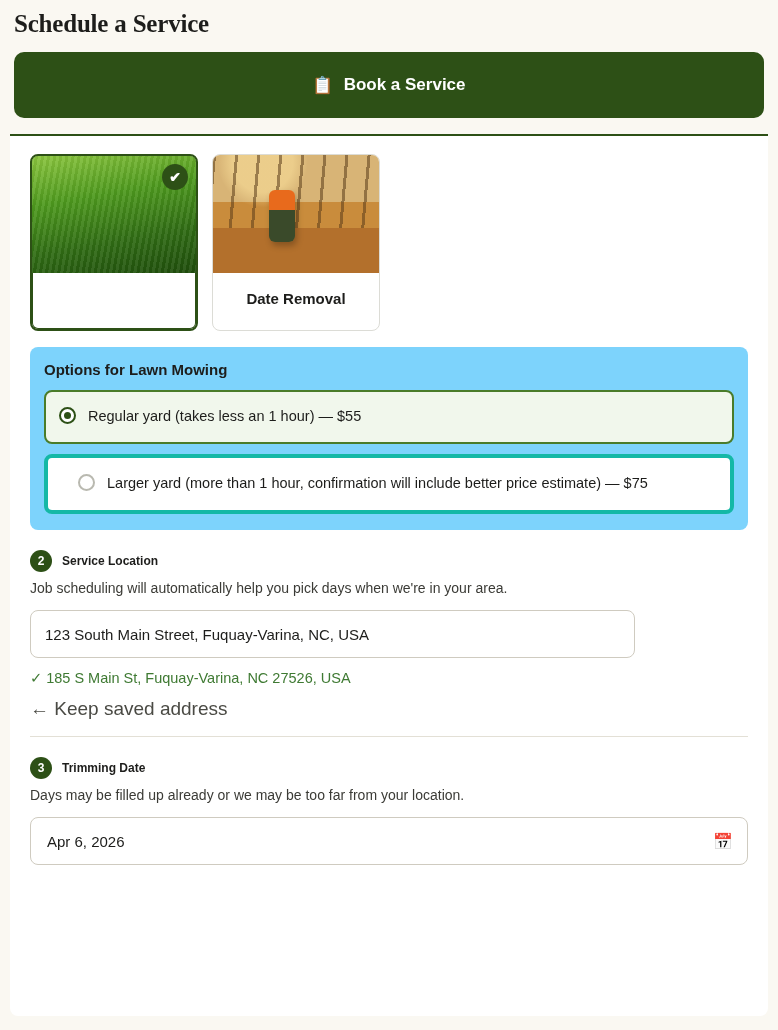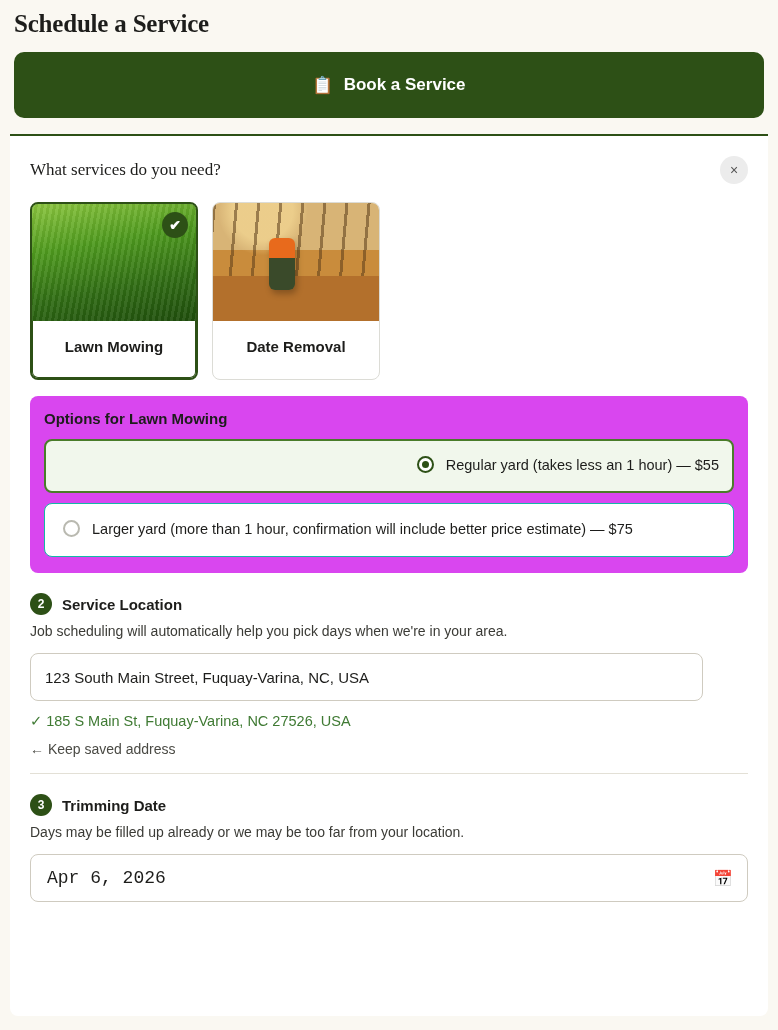--- a/index.html
+++ b/index.html
@@ -178,47 +178,46 @@
     text-align: center;
     font-size: 15px;
     font-weight: bold;
     color: #1d1d1b;
     padding: 14px 6px 16px 6px;
     line-height: 1.55;
   }
 
   .options-box {
     margin: 16px 20px 0 20px;
-    background: #d946ef;
+    background: #7dd3fc;
     border-radius: 8px;
     padding: 14px 14px 16px 14px;
   }
   .options-title {
     font-size: 15px;
     font-weight: bold;
     color: #1d1d1b;
     margin-bottom: 12px;
   }
   .opt {
     display: flex;
     align-items: flex-start;
     gap: 12px;
     background: #ffffff;
-    border: 1px solid #14b8a6;
-    border-radius: 8px;
-    padding: 14px 18px;
+    border: 4px solid #14b8a6;
+    border-radius: 8px;
+    padding: 14px 30px;
     margin-bottom: 10px;
     cursor: pointer;
   }
   .opt:last-child { margin-bottom: 0; }
   .opt.selected {
     background: #f1f7ec;
     border: 2px solid #4a7c2a;
     padding: 13px 13px;
-    justify-content: flex-end;
   }
   .radio {
     width: 17px; height: 17px;
     border-radius: 50%;
     border: 2px solid #b9b9b0;
     background: #fff;
     flex: 0 0 auto;
     margin-top: 2px;
     position: relative;
   }
@@ -246,51 +245,51 @@
     width: 22px; height: 22px;
     border-radius: 50%;
     background: #2d5016;
     color: #fff;
     font-size: 12px;
     font-weight: bold;
     line-height: 22px;
     text-align: center;
   }
   .step-title {
-    font-size: 15px;
+    font-size: 12px;
     font-weight: bold;
     color: #1d1d1b;
   }
   .step-note {
     padding: 8px 20px 0 20px;
     font-size: 14px;
     color: #3b3b36;
   }
 
   .text-input {
     display: block;
     margin: 14px 20px 0 20px;
-    width: 673px;
+    width: 605px;
     height: 48px;
     border: 1px solid #cfcbc0;
     border-radius: 8px;
     padding: 0 14px;
     font-size: 15px;
     color: #1d1d1b;
     font-family: "Liberation Sans", sans-serif;
     background: #fff;
   }
   .suggestion {
     padding: 12px 20px 0 20px;
     font-size: 14.5px;
     color: #3f7a33;
   }
   .keep-saved {
     padding: 12px 20px 0 20px;
-    font-size: 14px;
+    font-size: 19px;
     color: #4a4a44;
     cursor: pointer;
   }
   .thin-divider {
     margin: 16px 20px 0 20px;
     border-top: 1px solid #e3e0d6;
   }
 
   .date-input-wrap {
     margin: 14px 20px 0 20px;
@@ -298,51 +297,46 @@
     height: 48px;
     border: 1px solid #cfcbc0;
     border-radius: 8px;
     display: flex;
     align-items: center;
     justify-content: space-between;
     padding: 0 14px 0 16px;
     background: #fff;
     cursor: pointer;
   }
-  .date-value { font-size: 18px; color: #1d1d1b; font-family: Liberation Mono, monospace; }
+  .date-value { font-size: 15px; color: #1d1d1b; }
   .cal-ico { font-size: 16px; }
 </style>
 </head>
 <body>
 
 <div class="page">
 
   <h1 class="page-title">Schedule a Service</h1>
 
   <button class="book-btn">
     <span class="clip-ico">📋</span>
     <span>Book a Service</span>
   </button>
 
   <div class="divider-strong"></div>
 
   <div class="card">
 
-    <div class="prompt-row">
-      <div class="prompt-text">What services do you need?</div>
-      <button class="close-btn">×</button>
-    </div>
 
     <div class="services">
 
       <div class="svc selected">
         <div class="thumb thumb-lawn">
           <div class="check-badge">✔</div>
         </div>
-        <div class="svc-label">Lawn Mowing</div>
       </div>
 
 
       <div class="svc">
         <div class="thumb thumb-leaf"></div>
         <div class="svc-label">Date Removal</div>
       </div>
 
     </div>
 

